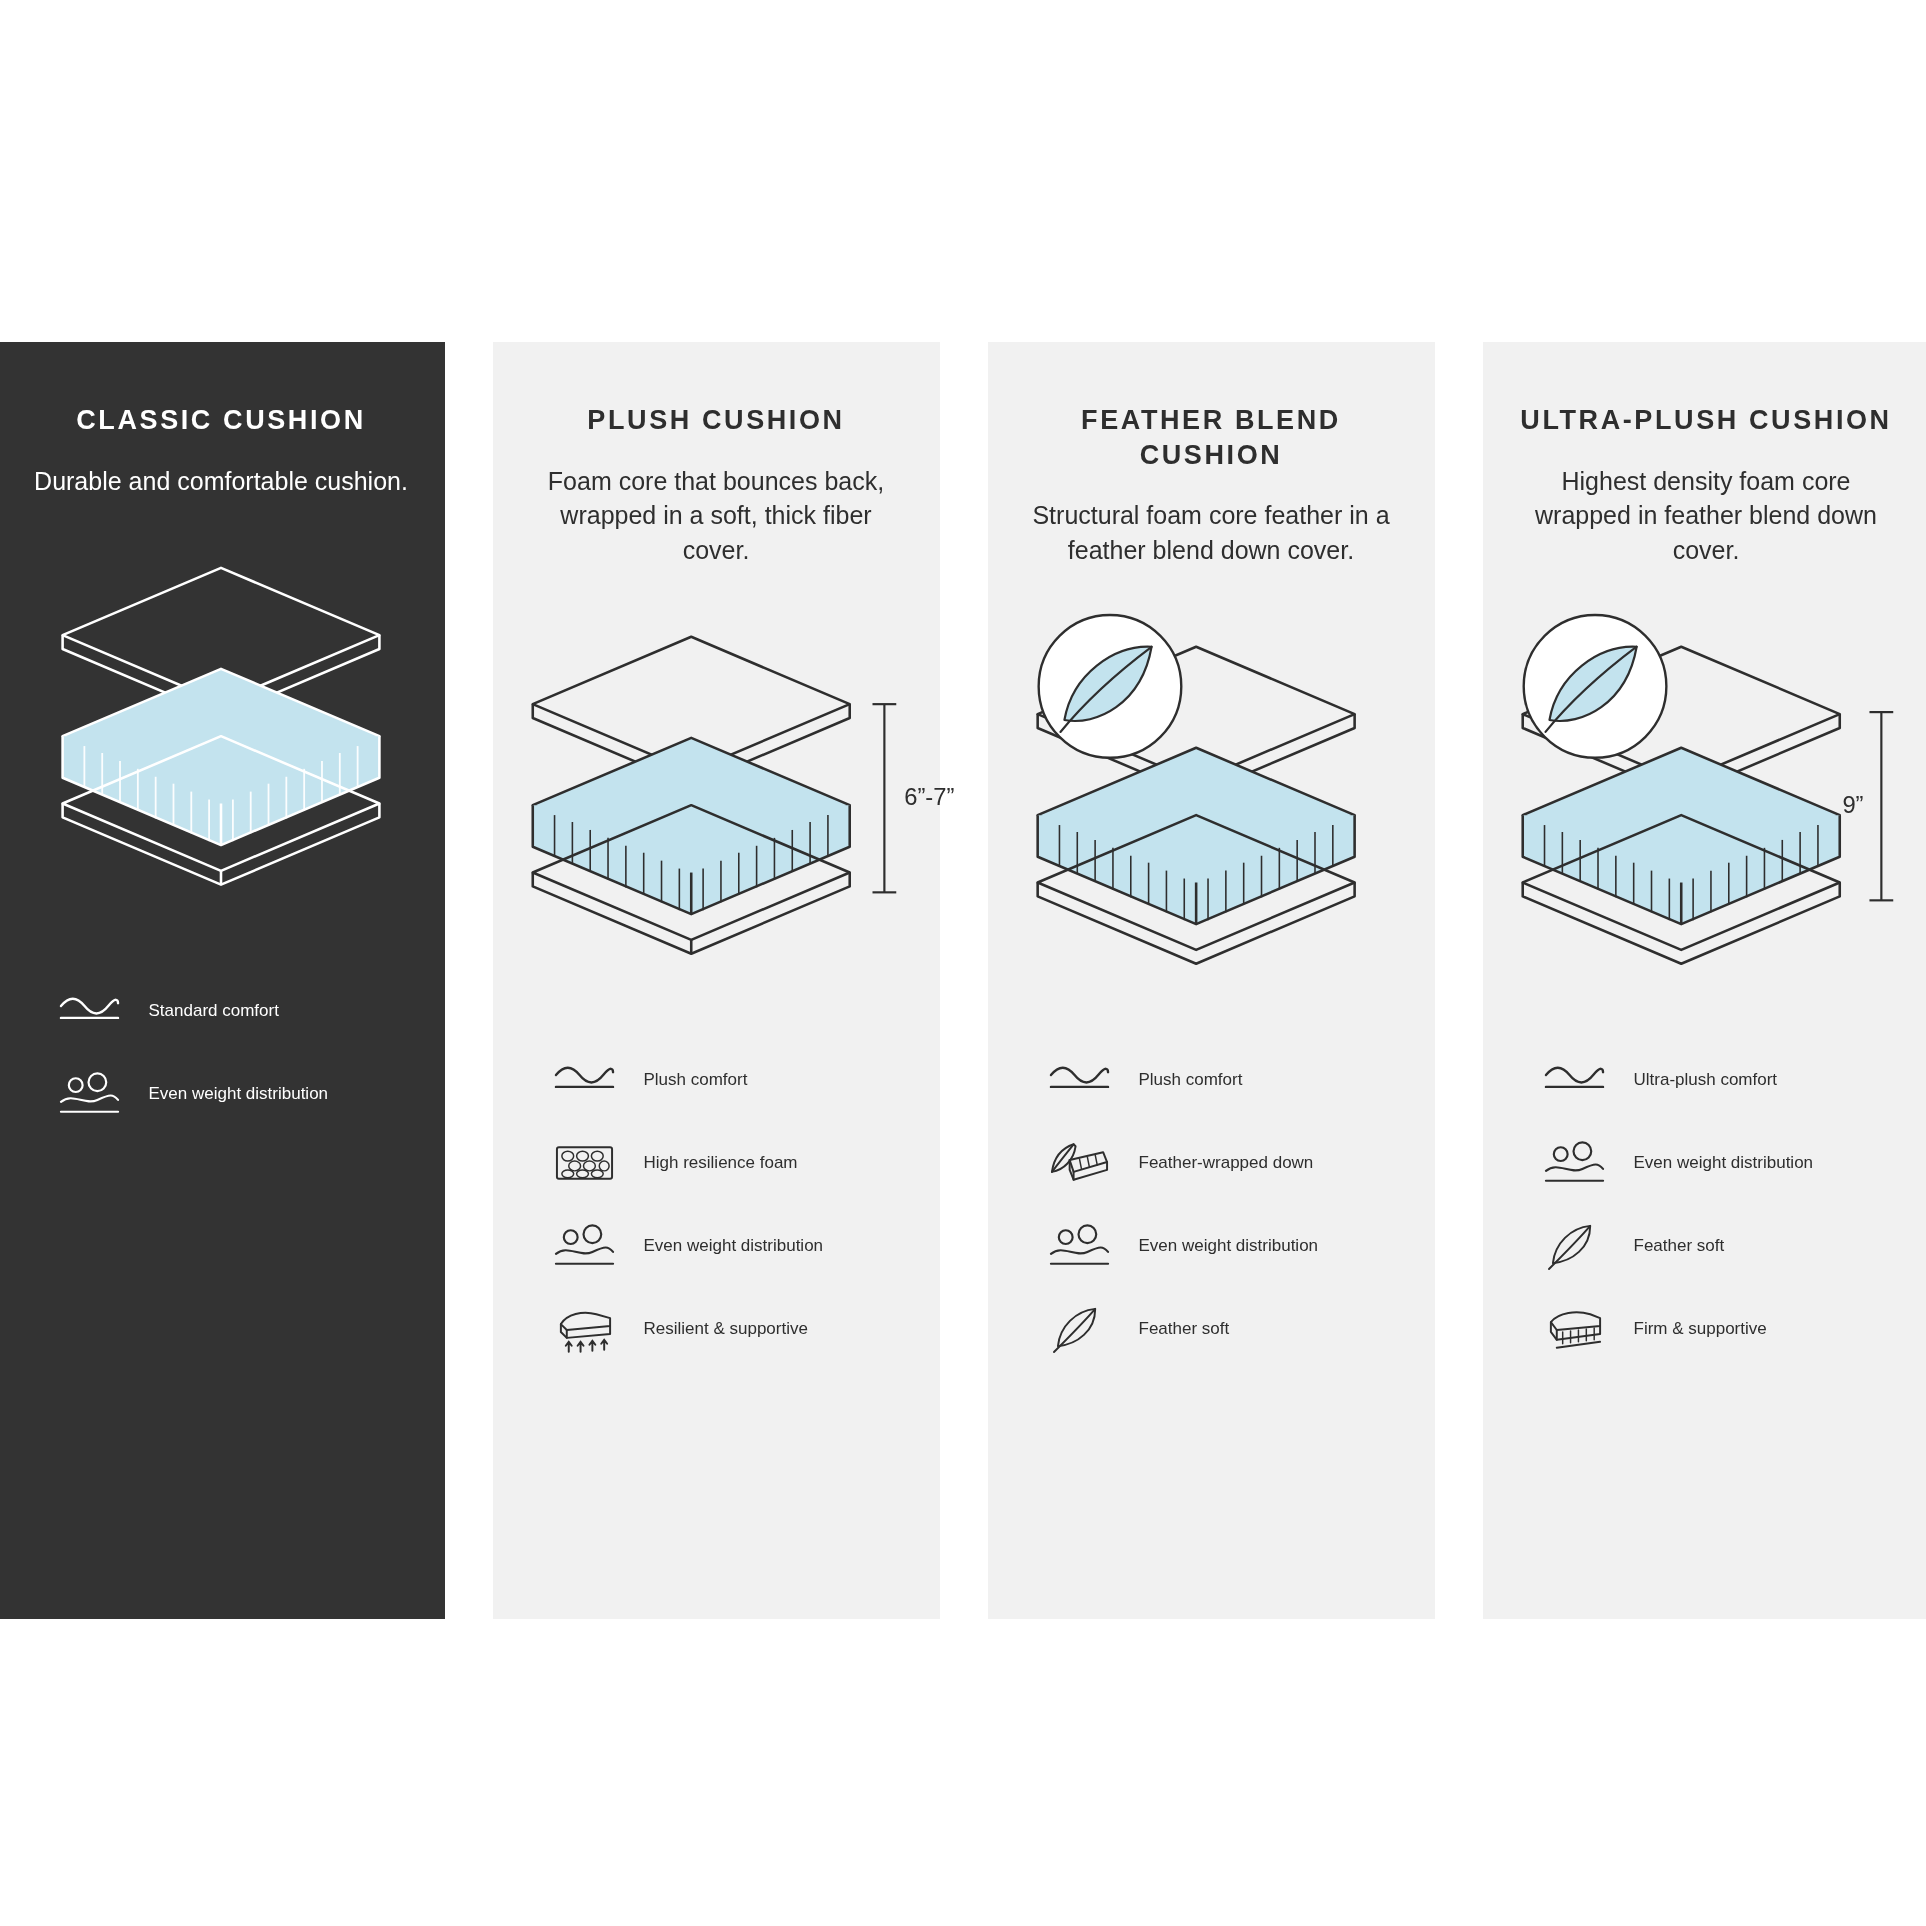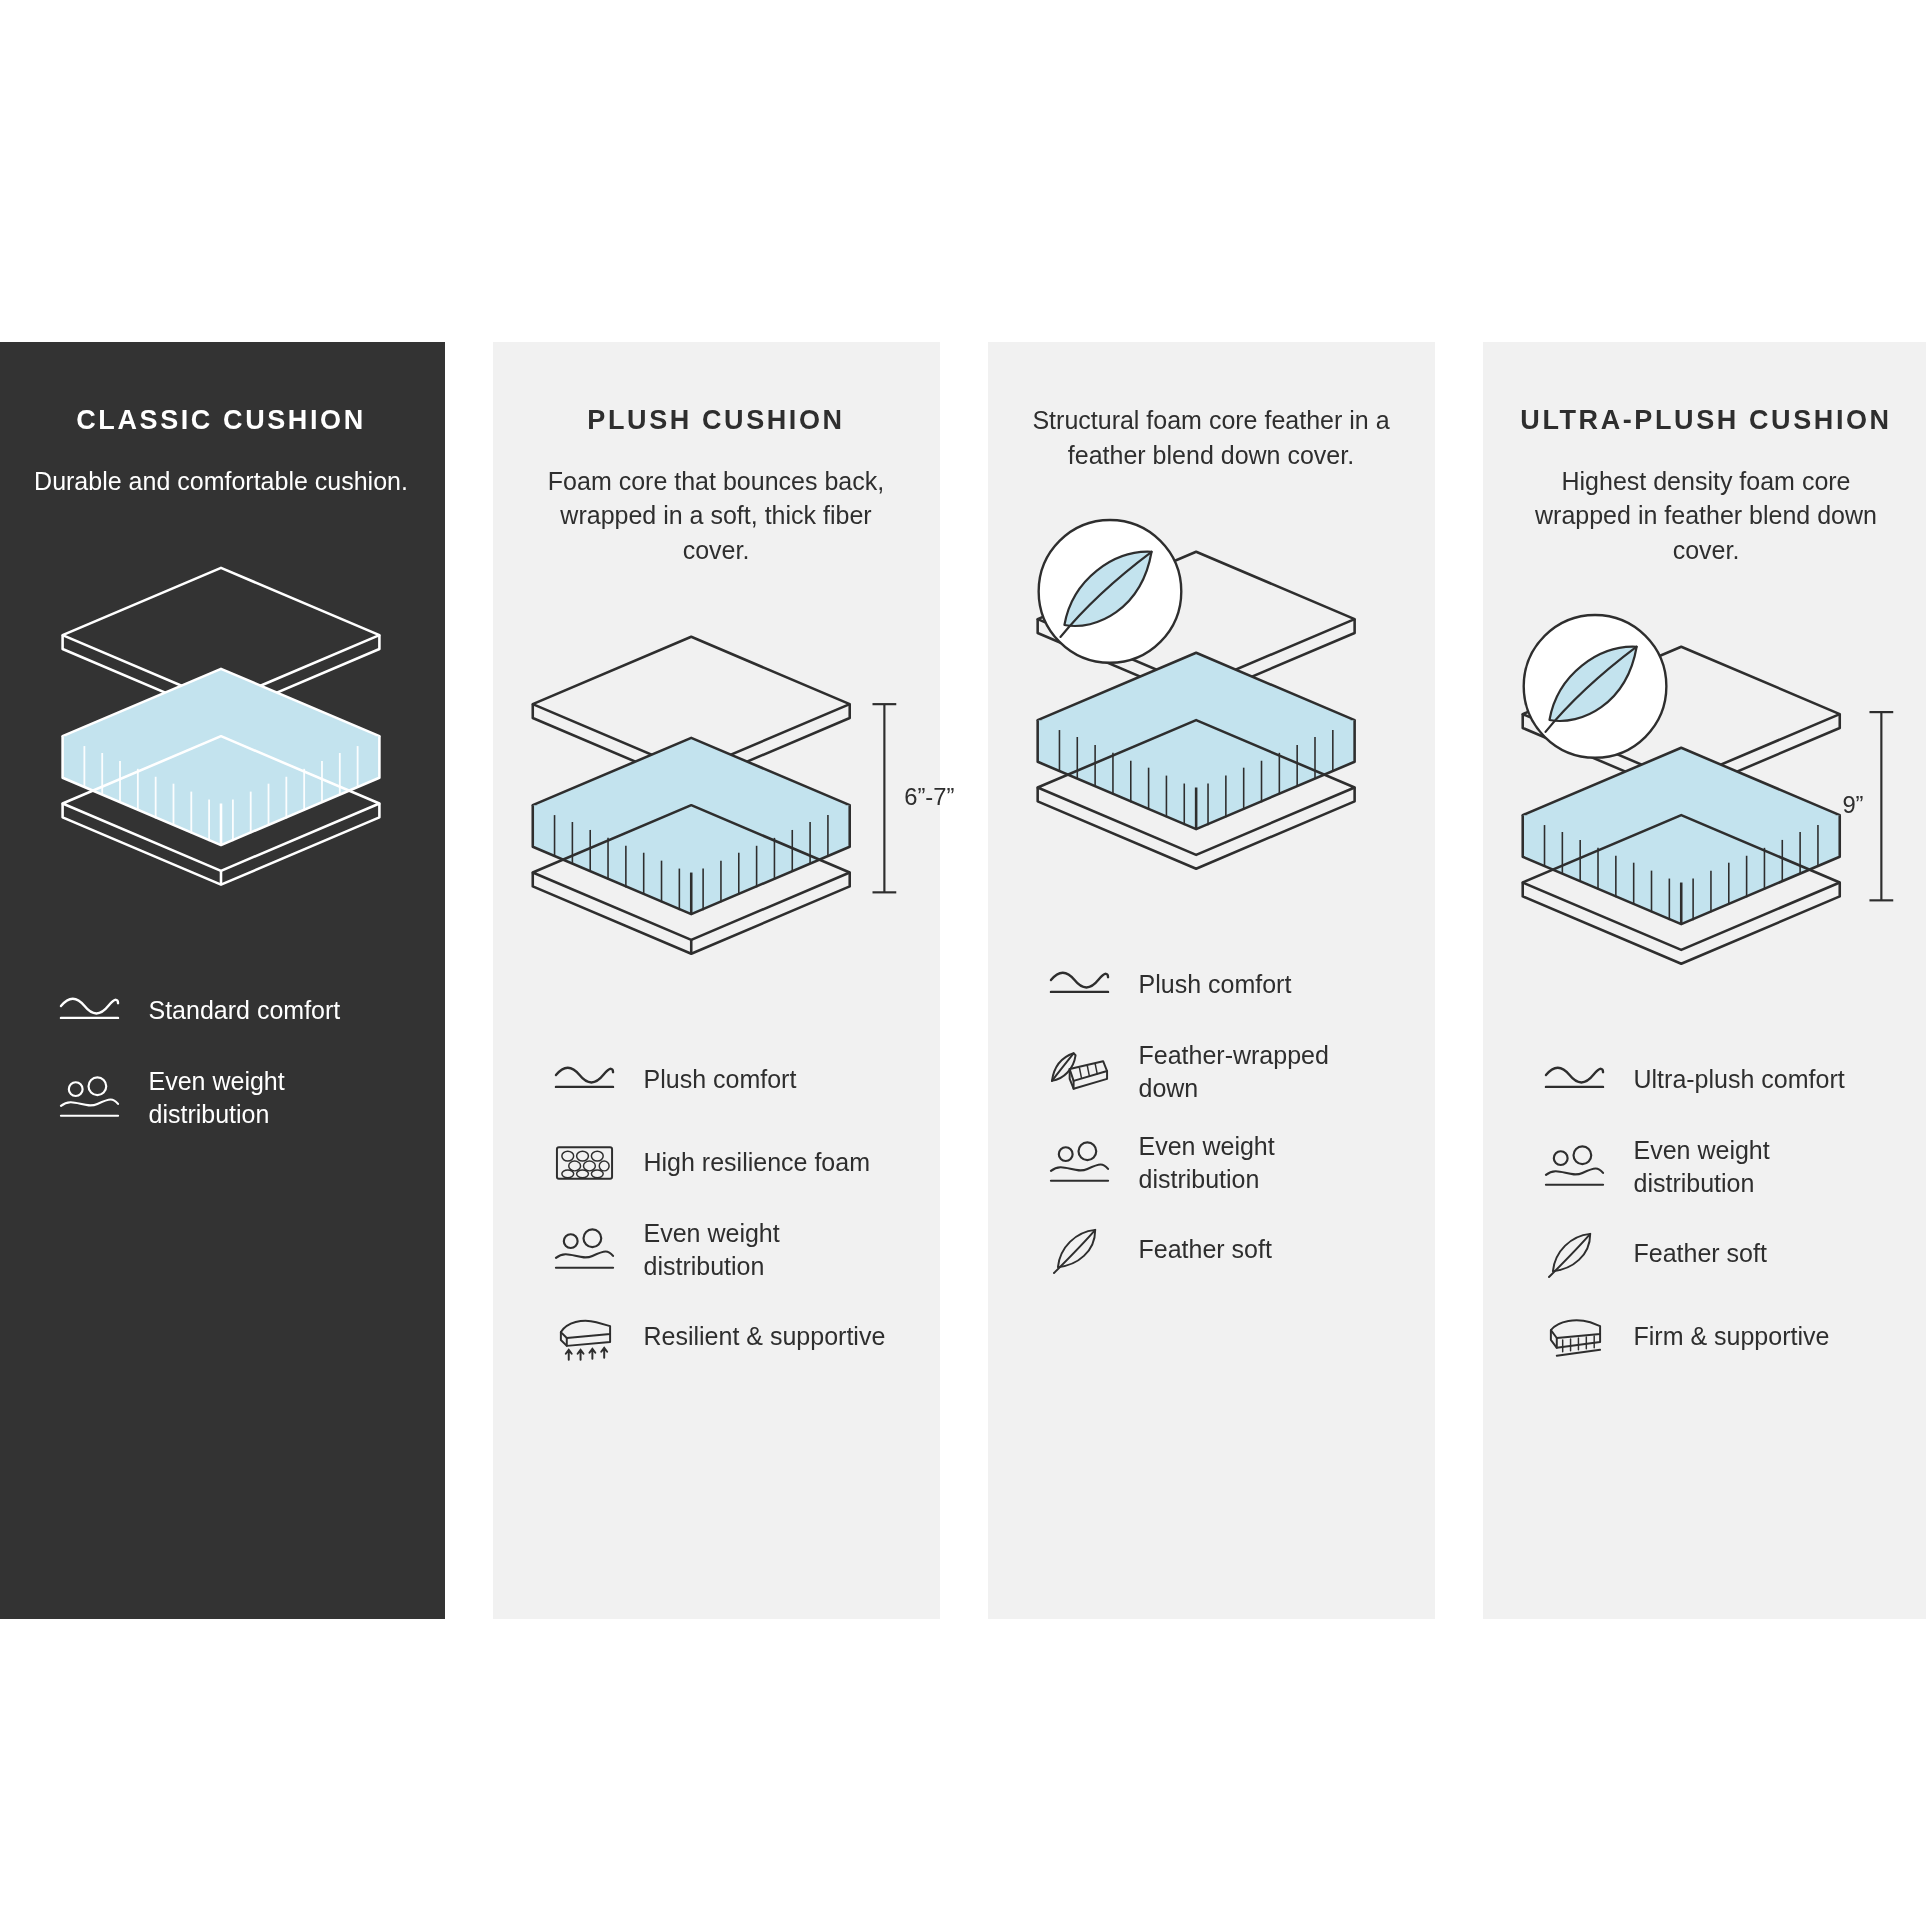--- a/index.html
+++ b/index.html
@@ -98,21 +98,21 @@
   .feature-icon {
     width: 71px;
     min-width: 71px;
     height: 57px;
     display: flex;
     align-items: center;
     justify-content: center;
   }
   .feature-icon svg { display: block; }
   .feature-label {
-    font-size: 25px;
+    font-size: 17px;
     line-height: 1.3;
     max-width: 248px;
   }
 
   .measure-label {
     font-size: 24px;
   }
 </style>
 </head>
 <body>
@@ -293,20 +293,21 @@
               <path d="M52 46 L52 36 M52 36 L49 40 M52 36 L55 40"></path>
                 </g>
               </svg>
           </span>
           <span class="feature-label">Resilient &amp; supportive</span>
         </div>
       </div>
     </div>
 
     <div class="card">
+      <div class="card-title">FEATHER BLEND CUSHION</div>
       <div class="card-desc">Structural foam core feather in a feather blend down cover.</div>
 
       <div class="diagram-wrap">
         <svg width="416" height="337" viewBox="0 0 420 340">
           <g fill="none" stroke="#2e2e2e" stroke-width="2.6" stroke-linejoin="round">
             <path d="M195 38 L355 106 L195 174 L35 106 Z"></path>
             <path d="M35 106 L35 120 L195 188 L355 120 L355 106"></path>
             <path d="M195 174 L195 188"></path>
             <path d="M195 140 L355 208 L195 276 L35 208 Z" fill="#c3e3ee"></path>
             <path d="M35 208 L35 250 L195 318 L355 250 L355 208" fill="#c3e3ee"></path>

